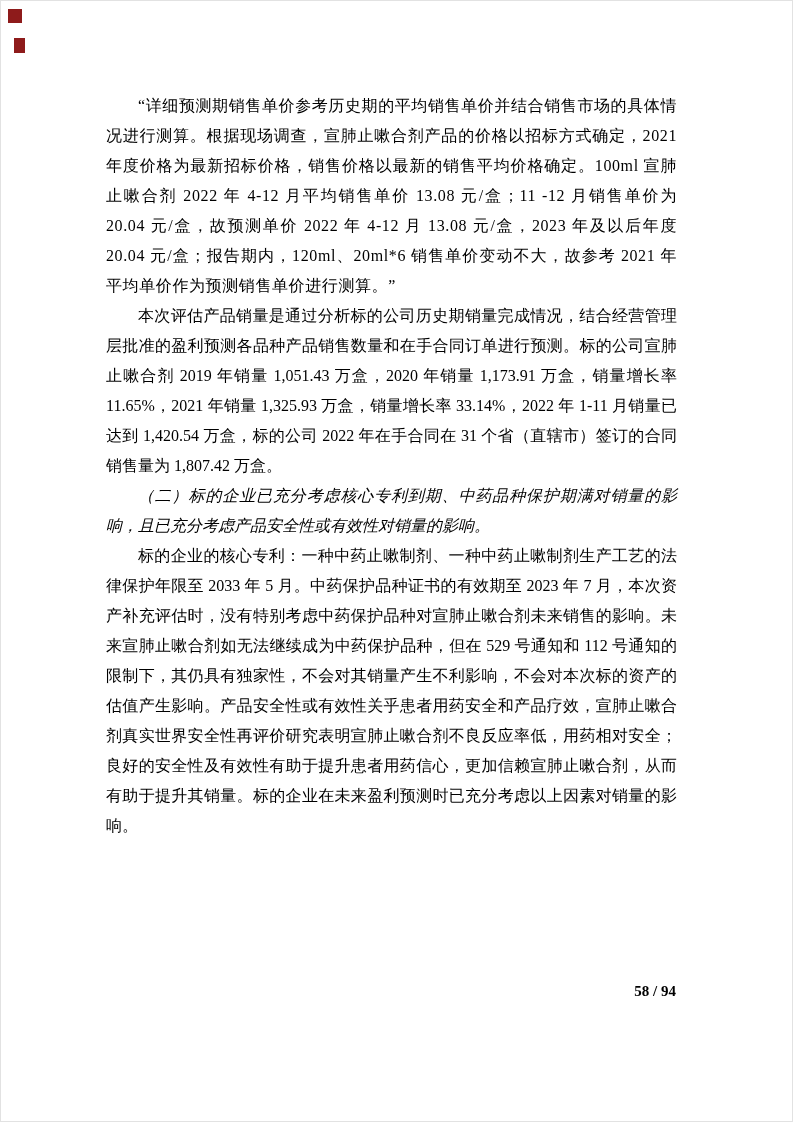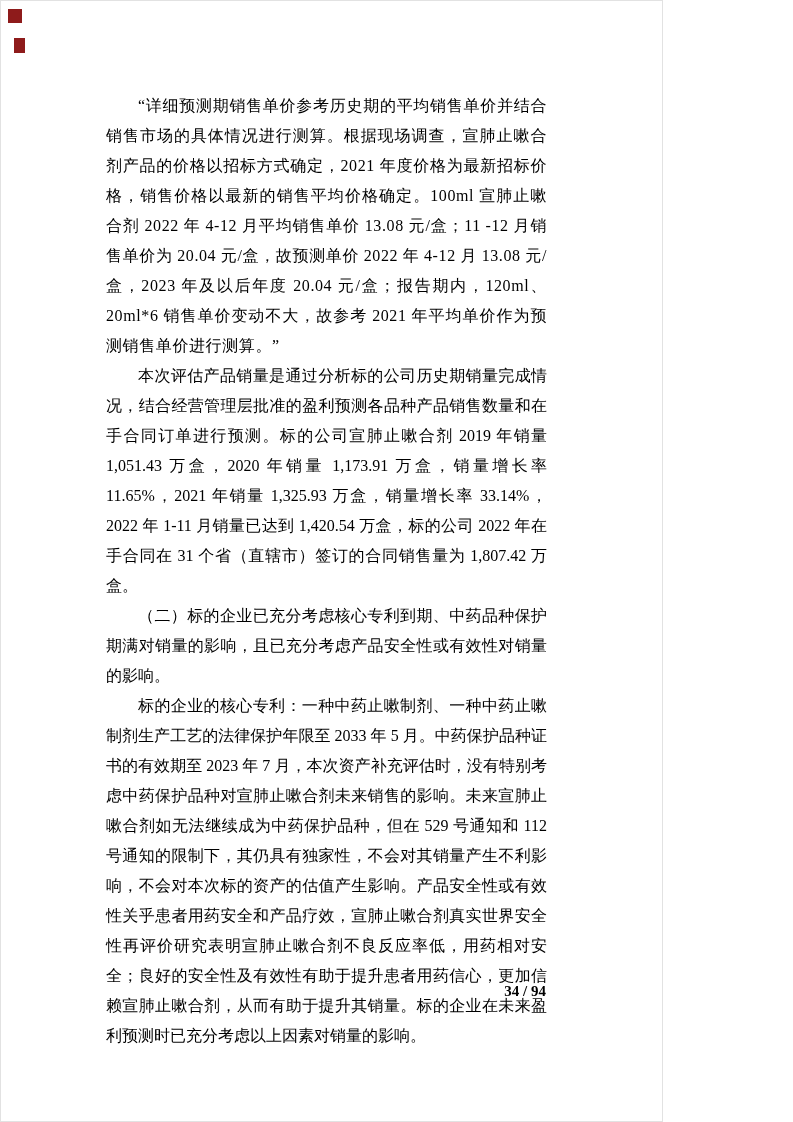--- a/index.html
+++ b/index.html
@@ -3,21 +3,21 @@
 <meta charset="utf-8">
 <style>
   html, body {
     margin: 0;
     padding: 0;
     background: #ffffff;
     font-family: "Liberation Serif", "DejaVu Serif", serif;
   }
   .page {
     position: relative;
-    width: 663px;
+    width: 793px;
     height: 1122px;
     box-sizing: border-box;
     background: #ffffff;
     border: 1px solid #e2e2e2;
     padding: 90px 115px 0 105px;
     overflow: hidden;
     color: #000000;
   }
   .page p, .page h3 {
     margin: 0;
@@ -34,21 +34,21 @@
   }
   .para-body {
     font-family: "Liberation Serif", "DejaVu Serif", serif;
   }
   .para-heading {
     font-family: "Liberation Sans", "DejaVu Sans", sans-serif;
     font-weight: bold;
     line-height: 34px;
   }
   .p2 { margin-top: 10px; }
-  .h2 { margin-top: 20px; }
+  .h2 { margin-top: 20px; font-style: italic; }
   .p3 { margin-top: 12px; }
   .h3 { margin-top: 14px; }
   .p4 { margin-top: 6px; }
   .page-number {
     position: absolute;
     top: 982px;
     right: 116px;
     font-size: 15px;
     font-weight: bold;
     font-family: "Liberation Serif", "DejaVu Serif", serif;
@@ -72,15 +72,15 @@
   <p class="para-quote">“详细预测期销售单价参考历史期的平均销售单价并结合销售市场的具体情况进行测算。根据现场调查，宣肺止嗽合剂产品的价格以招标方式确定，2021 年度价格为最新招标价格，销售价格以最新的销售平均价格确定。100ml 宣肺止嗽合剂 2022 年 4-12 月平均销售单价 13.08 元/盒；11 -12 月销售单价为 20.04 元/盒，故预测单价 2022 年 4-12 月 13.08 元/盒，2023 年及以后年度 20.04 元/盒；报告期内，120ml、20ml*6 销售单价变动不大，故参考 2021 年平均单价作为预测销售单价进行测算。”</p>
 
   <p class="para-body p2">本次评估产品销量是通过分析标的公司历史期销量完成情况，结合经营管理层批准的盈利预测各品种产品销售数量和在手合同订单进行预测。标的公司宣肺止嗽合剂 2019 年销量 1,051.43 万盒，2020 年销量 1,173.91 万盒，销量增长率 11.65%，2021 年销量 1,325.93 万盒，销量增长率 33.14%，2022 年 1-11 月销量已达到 1,420.54 万盒，标的公司 2022 年在手合同在 31 个省（直辖市）签订的合同销售量为 1,807.42 万盒。</p>
 
   <h3 class="para-heading h2">（二）标的企业已充分考虑核心专利到期、中药品种保护期满对销量的影响，且已充分考虑产品安全性或有效性对销量的影响。</h3>
 
   <p class="para-body p3">标的企业的核心专利：一种中药止嗽制剂、一种中药止嗽制剂生产工艺的法律保护年限至 2033 年 5 月。中药保护品种证书的有效期至 2023 年 7 月，本次资产补充评估时，没有特别考虑中药保护品种对宣肺止嗽合剂未来销售的影响。未来宣肺止嗽合剂如无法继续成为中药保护品种，但在 529 号通知和 112 号通知的限制下，其仍具有独家性，不会对其销量产生不利影响，不会对本次标的资产的估值产生影响。产品安全性或有效性关乎患者用药安全和产品疗效，宣肺止嗽合剂真实世界安全性再评价研究表明宣肺止嗽合剂不良反应率低，用药相对安全；良好的安全性及有效性有助于提升患者用药信心，更加信赖宣肺止嗽合剂，从而有助于提升其销量。标的企业在未来盈利预测时已充分考虑以上因素对销量的影响。</p>
 
 
 
-  <div class="page-number">34 / 94</div>
+  <div class="page-number">58 / 94</div>
 
 </div>
 
 </body></html>

